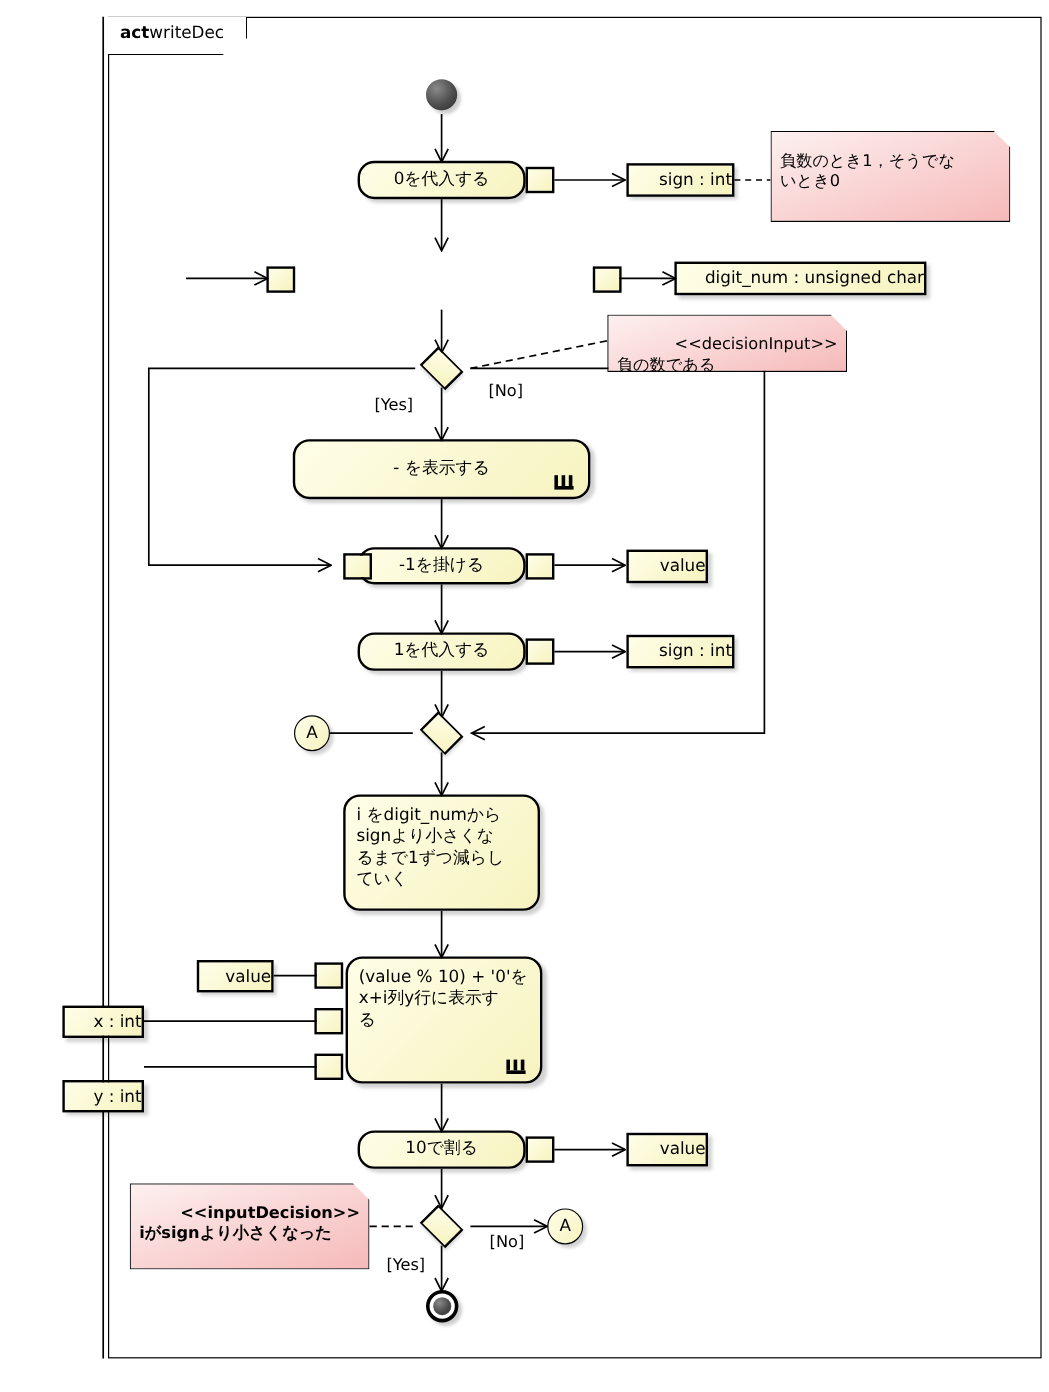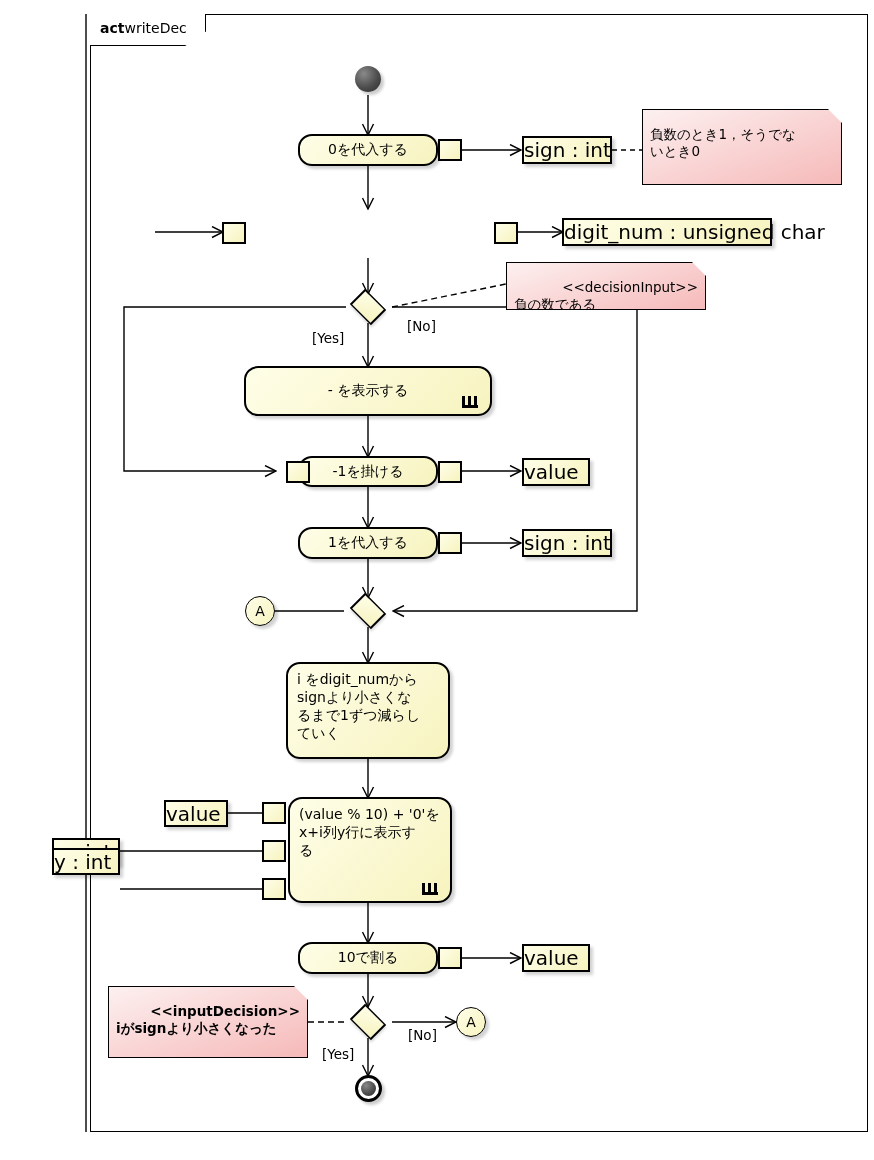--- a/index.html
+++ b/index.html
@@ -68,22 +68,22 @@
     align-items:flex-start;
     padding:7px 9px;
     line-height:1.28;
   }
   .objnode{
     border:2px solid #000000;
     background:linear-gradient(135deg,#fefee8 0%,#f7f3bf 100%);
     box-shadow:3px 3px 3px rgba(0,0,0,0.18);
     display:flex;
     align-items:center;
-    justify-content:flex-start;
-    font-size:20px;
+    justify-content:flex-end;
+    font-size:14px;
     white-space:nowrap;
   }
   .pin{
     position:absolute;
     border:2px solid #000000;
     background:linear-gradient(135deg,#fefee8 0%,#f7f3bf 100%);
     box-sizing:border-box;
     width:24px;height:22px;
   }
   .note{
@@ -332,21 +332,21 @@
   <div class="pin" style="left:262px;top:802px;"></div>
   <div class="pin" style="left:262px;top:840px;"></div>
   <div class="pin" style="left:262px;top:878px;"></div>
 
   <div class="node objnode" style="left:164px;top:800px;width:64px;height:27px;">
     <span>value</span>
   </div>
   <div class="node objnode" style="left:52px;top:838px;width:68px;height:27px;">
     <span>x : int</span>
   </div>
-  <div class="node objnode" style="left:52px;top:848px;width:68px;height:27px;">
+  <div class="node objnode" style="left:52px;top:900px;width:68px;height:27px;">
     <span>y : int</span>
   </div>
 
   <div class="node action" style="left:298px;top:942px;width:140px;height:32px;">
     <span>10で割る</span>
   </div>
   <div class="pin" style="left:438px;top:947px;"></div>
 
   <div class="node objnode" style="left:522px;top:944px;width:68px;height:28px;">
     <span>value</span>

